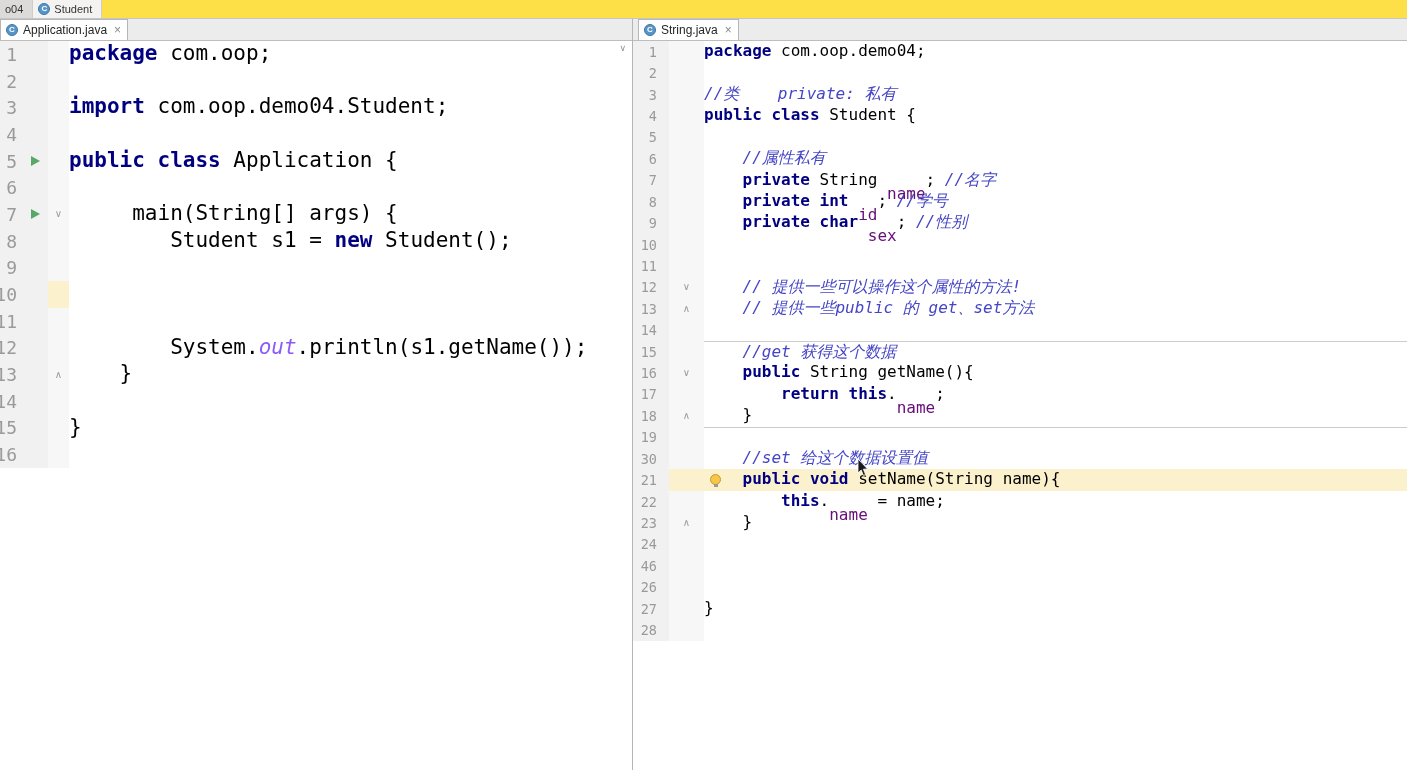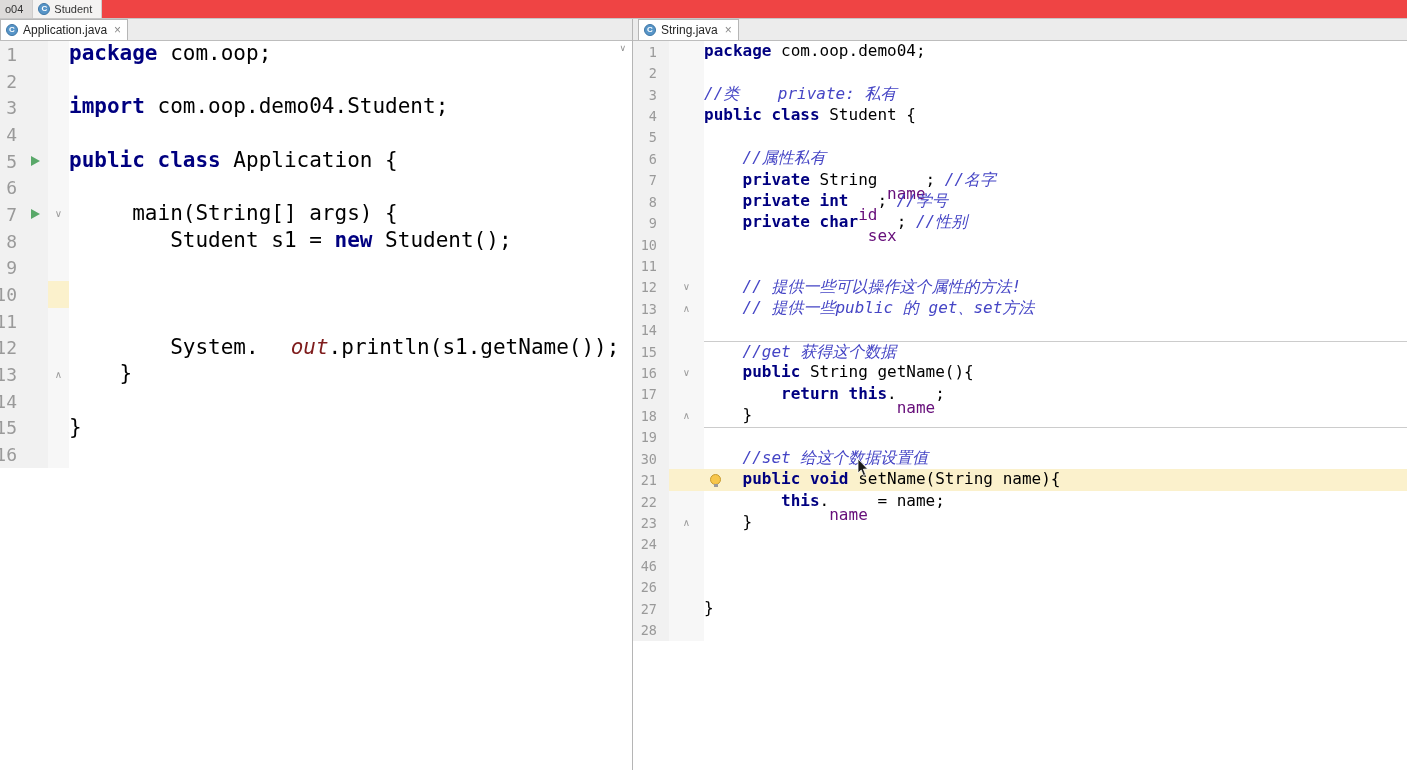--- a/index.html
+++ b/index.html
@@ -5,21 +5,21 @@
   * { box-sizing: border-box; }
   html,body { margin:0; padding:0; }
   body {
     width:1407px; height:770px; overflow:hidden;
     font-family:"Liberation Sans", sans-serif;
     background:#ffffff;
   }
 
   
   .navbar {
-    height:19px; background:#ef4444; border-bottom:1px solid #C6C6C6;
+    height:19px; background:#fde047; border-bottom:1px solid #C6C6C6;
     display:flex; align-items:stretch; font-size:11px; color:#333;
   }
   .nav-tab {
     display:flex; align-items:center; gap:4px; padding:0 9px 0 5px;
     border-right:1px solid #CFCDCC; background:#DDDBDA;
   }
   .nav-tab.active { background:#F4F3F2; }
   .class-icon {
     width:12px; height:12px; border-radius:50%;
     background:#5795C8; border:1px solid #3F77A6;
@@ -73,21 +73,21 @@
   .code { flex:1; min-width:0; white-space:pre; height:100%; display:flex; align-items:flex-start; position:relative; }
 
   .row.hl .code, .row.hl .fold-cell { background:#FBF1CC; }
   .row.sep .code { border-top:1px solid #CCCCCC; }
 
   .tk-kw  { color:#000080; font-weight:bold; }
   .tk-pl  { color:#000000; }
   .tk-cm  { color:#4545C5; font-style:italic; }
   .tk-str { color:#008000; font-weight:bold; }
   .tk-fld { color:#660E7A;margin-top:14px; }
-  .tk-sf  { color:#7f1d1d; font-style:italic;margin-left:32px; }
+  .tk-sf  { color:#8b5cf6; font-style:italic; }
 
   .run-icon {
     width:0; height:0;
     border-top:5px solid transparent; border-bottom:5px solid transparent;
     border-left:9px solid #59A869;
   }
   .fold-icon { color:#9B9B9B; font-size:10px; font-family:"DejaVu Sans", sans-serif; line-height:1; }
 
   .bulb {
     position:absolute; left:6px; top:50%; margin-top:-6px;

